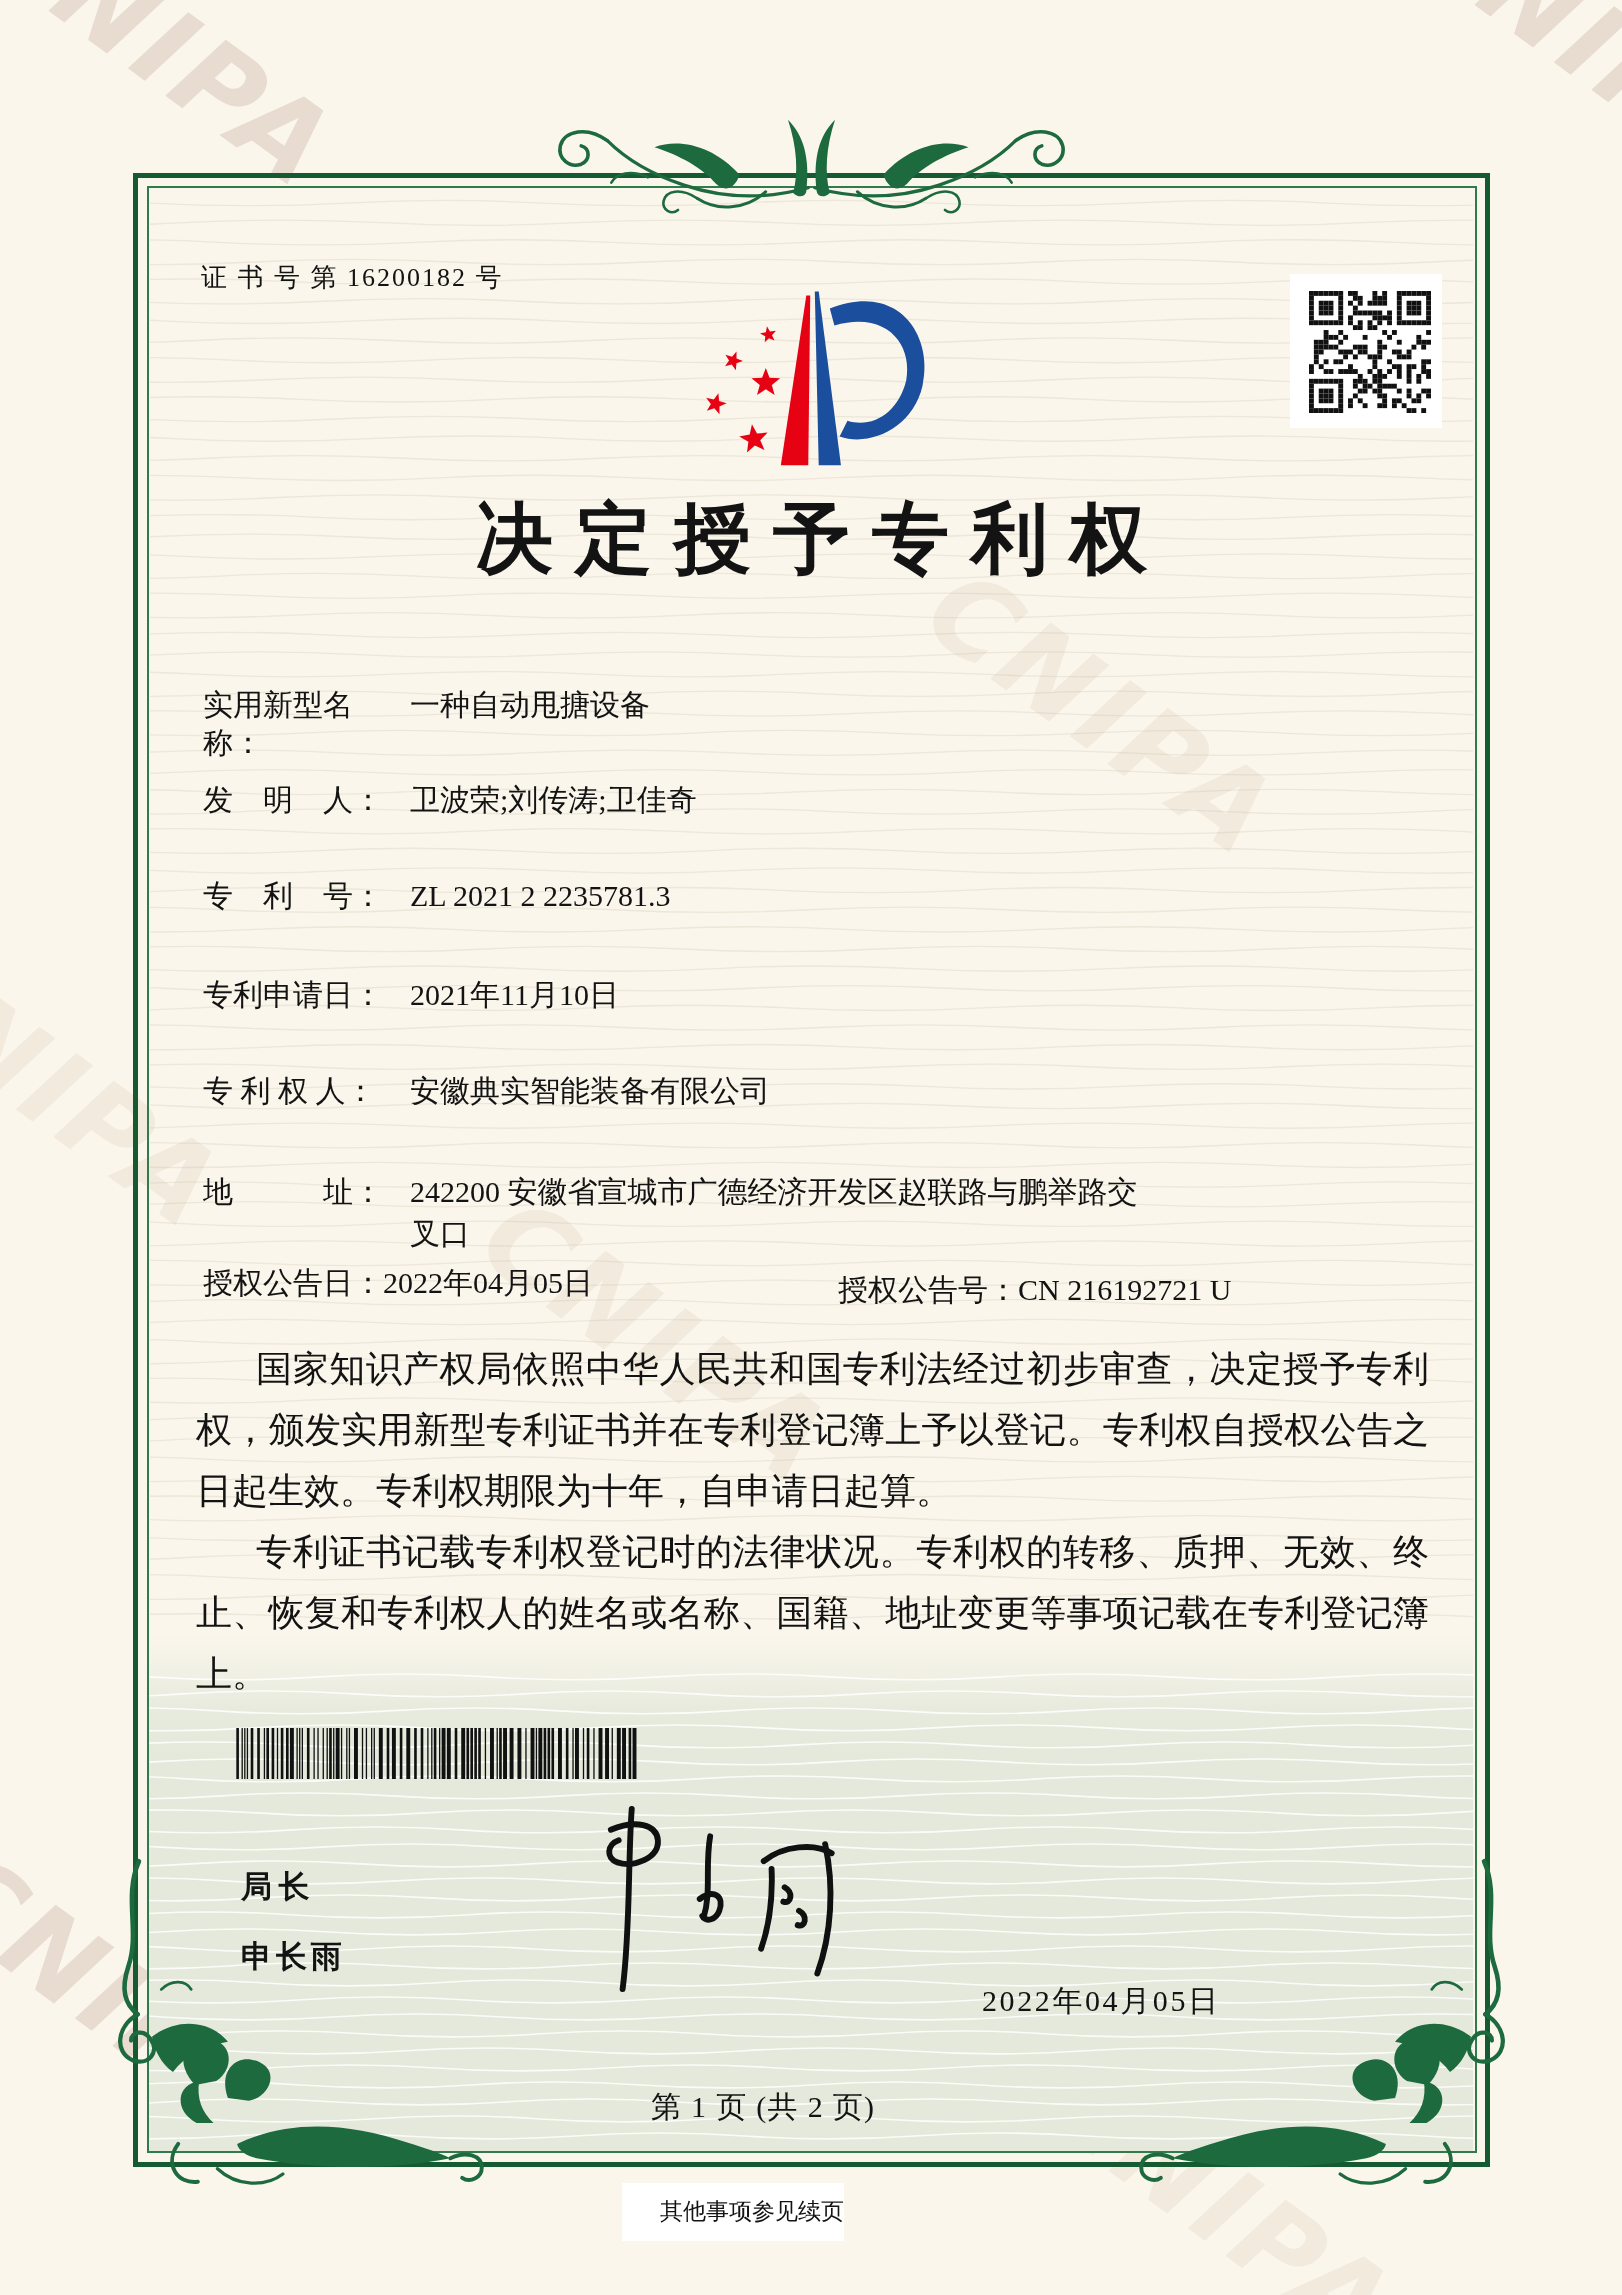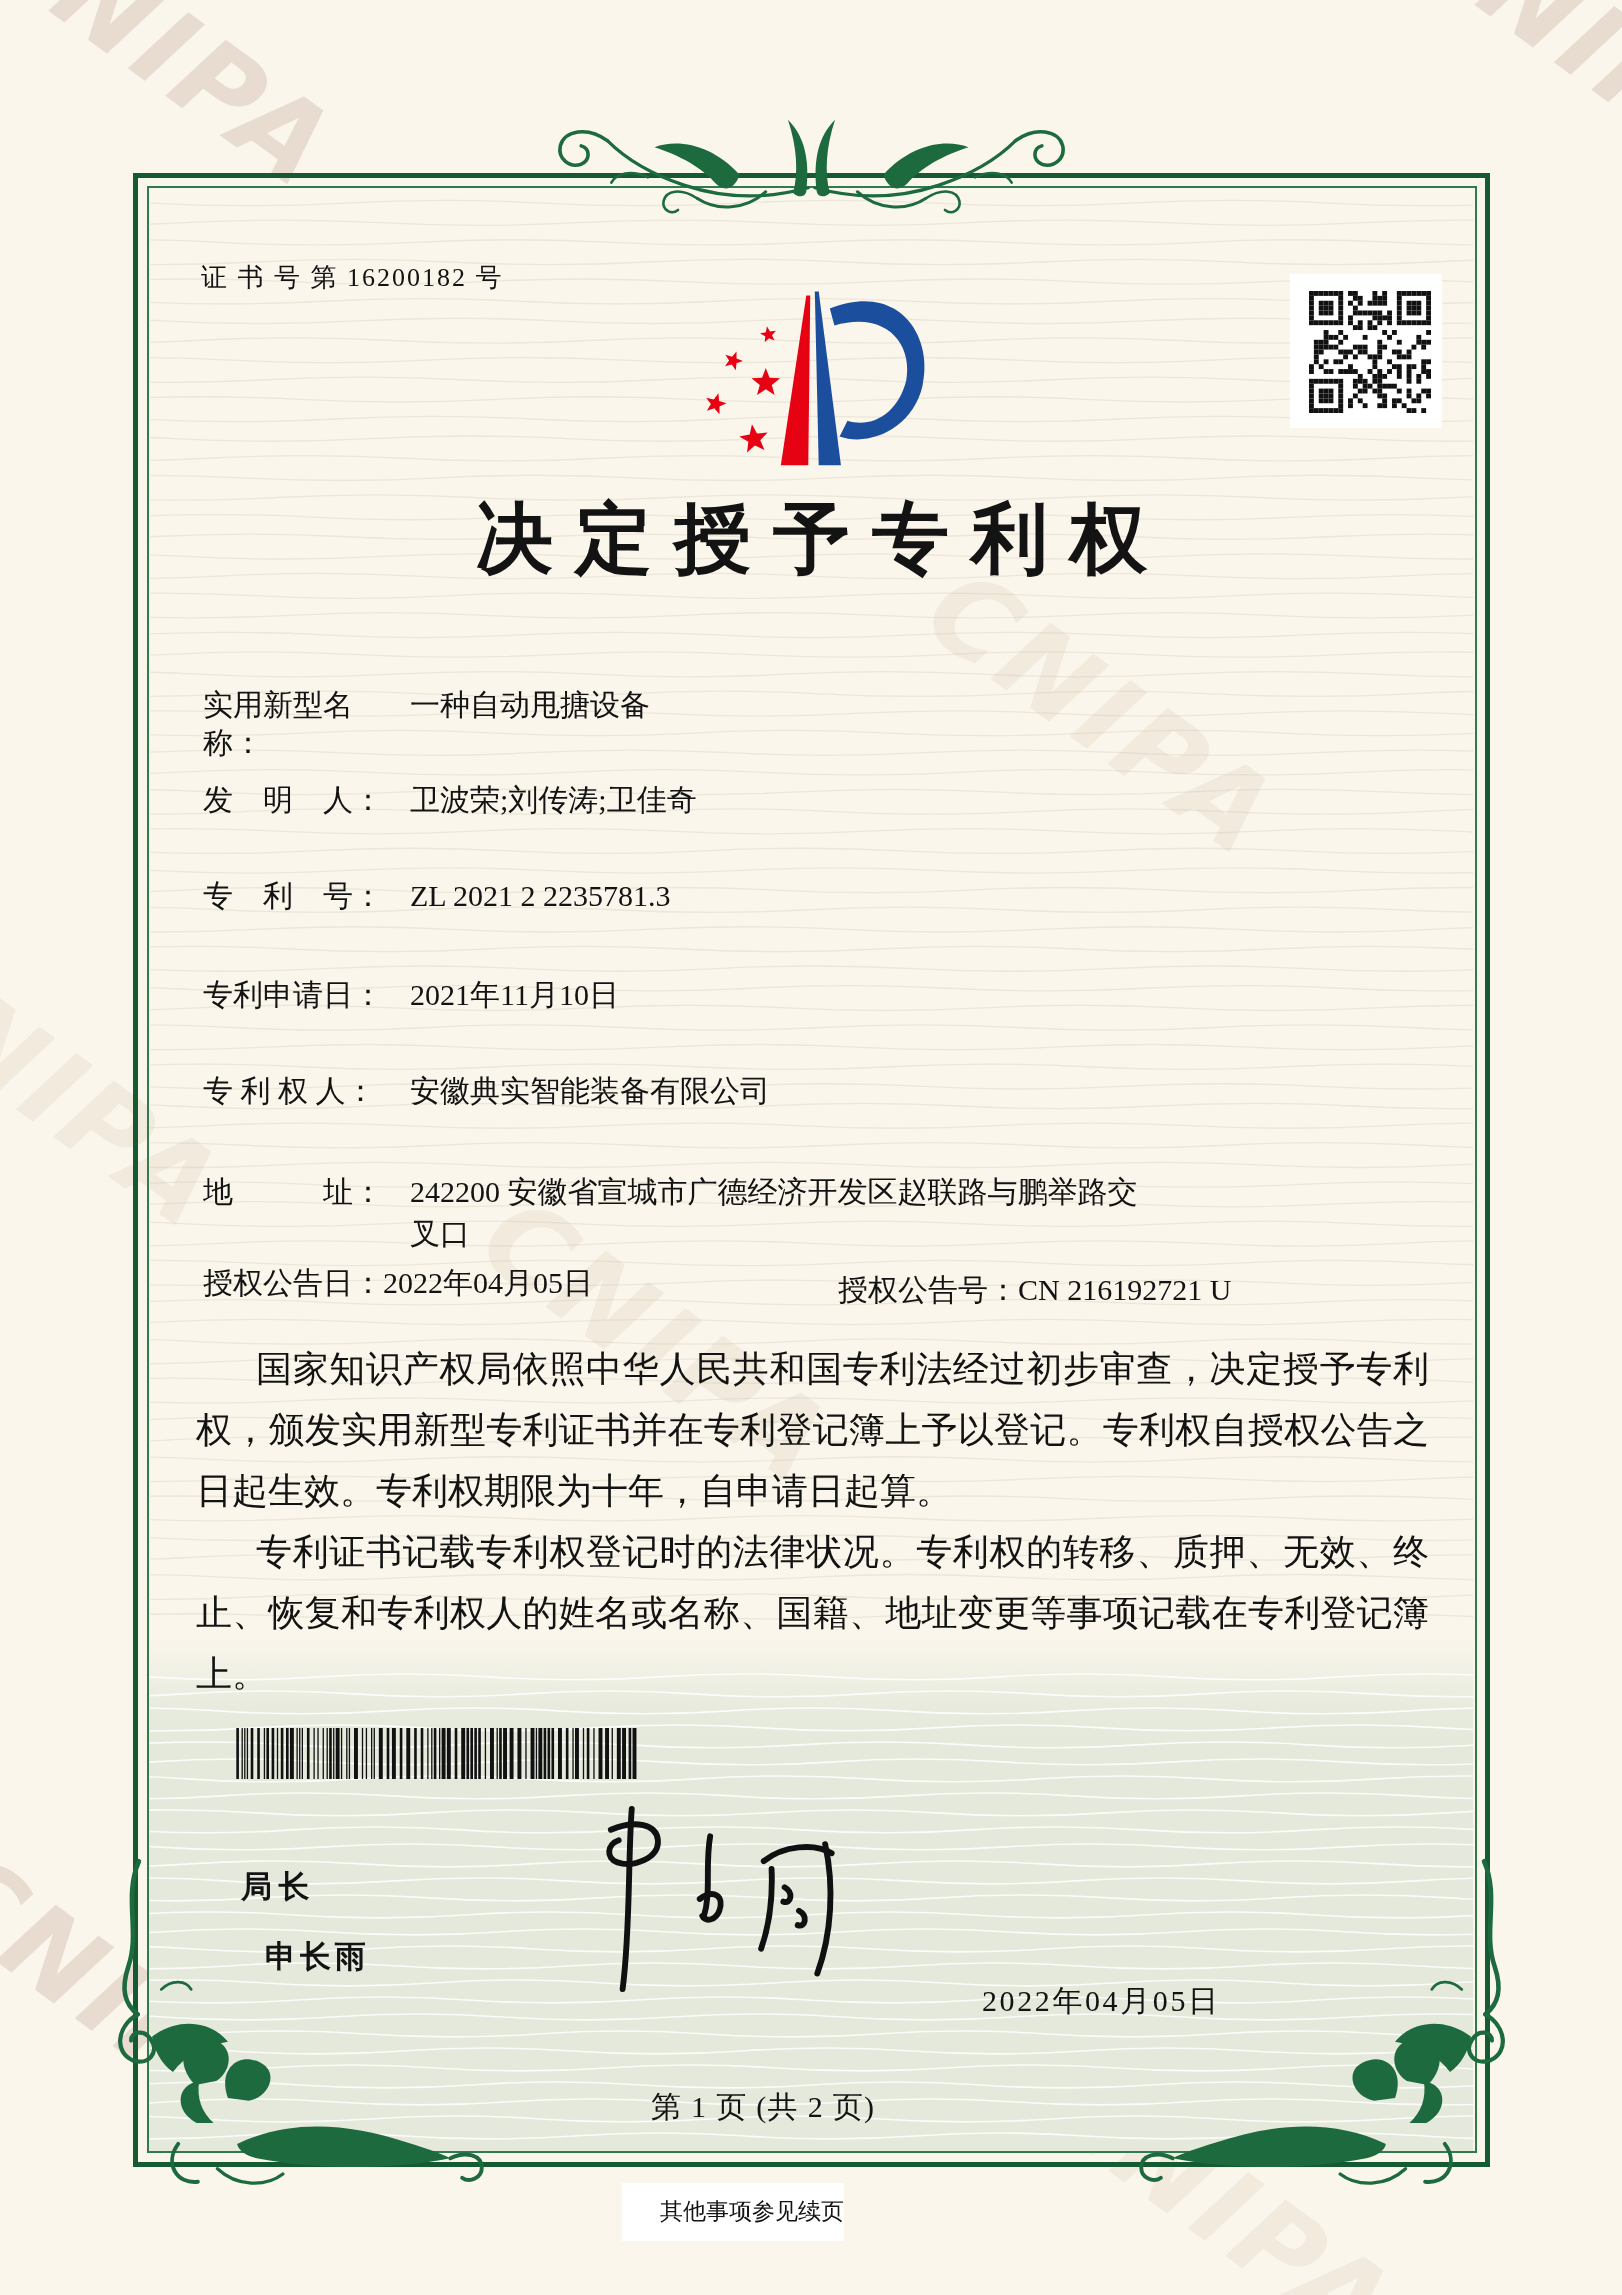--- a/index.html
+++ b/index.html
@@ -32,21 +32,21 @@
          letter-spacing:22px;padding-left:22px;}
   .row{left:203px;width:1237px;font-size:30px;line-height:38px;display:flex;}
   .row .lbl{flex:none;width:207px;}
   .row .val{flex:1;}
   #row-address{line-height:42px;}
   #grantrow{left:203px;width:1237px;font-size:30px;line-height:38px;}
   #grant-right{position:absolute;left:635px;top:0;margin-top:7px;}
   #bodytext{left:196px;width:1233px;top:1339px;font-size:36px;line-height:61px;text-align:justify;}
   #bodytext p{margin:0;text-indent:60px;}
   #sgtitle{left:241px;top:1866px;font-size:31px;font-weight:700;letter-spacing:6.5px;}
-  #sgname{left:241px;top:1936px;font-size:31px;font-weight:700;letter-spacing:3.9px;margin-left:24px;}
+  #sgname{left:241px;top:1936px;font-size:31px;font-weight:700;letter-spacing:3.9px;}
   #issuedate{left:982px;top:1981px;font-size:30px;letter-spacing:2.6px;}
   #pageinfo{left:651px;top:2087px;font-size:30px;letter-spacing:1.3px;}
   #footnote{left:622px;top:2183px;width:222px;height:58px;background:#ffffff;
             text-align:right;font-size:23px;line-height:58px;}
   #qrbox{left:1290px;top:274px;width:152px;height:154px;background:#ffffff;z-index:5;}
   #qr{position:absolute;left:19px;top:17px;}
   #barcode{left:236px;top:1728px;z-index:5;}
   #logo{left:692px;top:277px;z-index:5;}
   #signature{left:548px;top:1801px;z-index:6;}
   .sig{stroke:#101010;stroke-width:9;fill:none;stroke-linecap:round;stroke-linejoin:round;}

